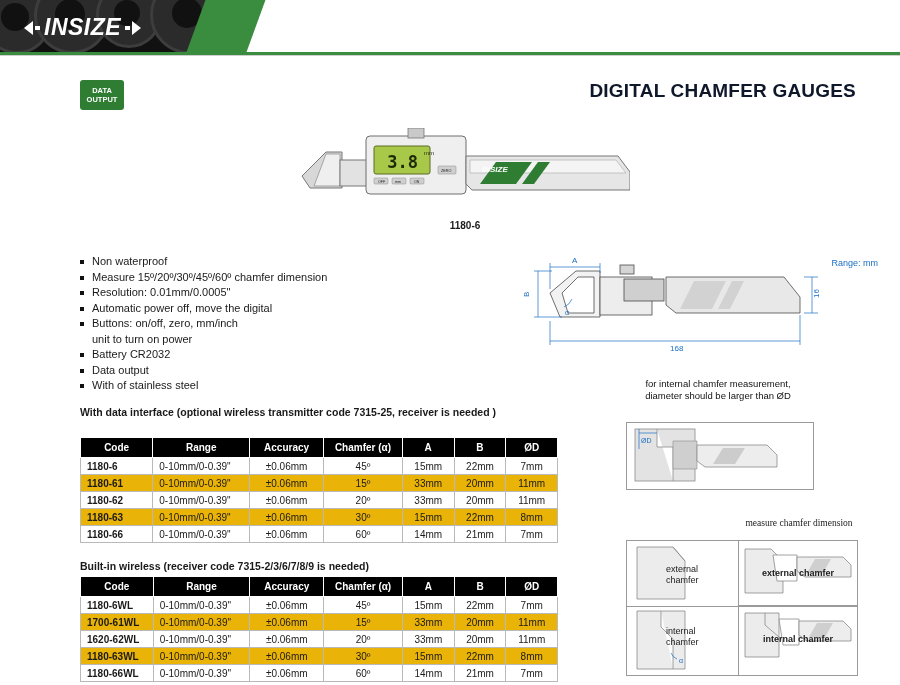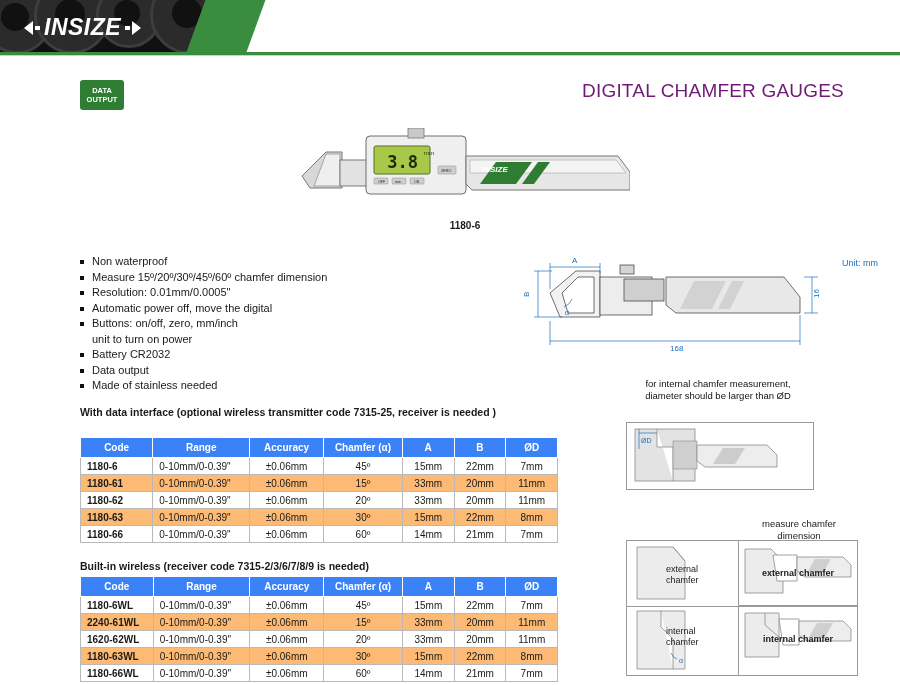--- a/index.html
+++ b/index.html
@@ -56,22 +56,22 @@
   }
   .header-rule{
     position:absolute;left:0;top:52px;width:900px;height:3px;background:#3a8c3f;
   }
   .header-rule2{
     position:absolute;left:0;top:55px;width:900px;height:1px;background:#cfcfcf;
   }
 
   
   .page-title{
-    position:absolute;right:56px;top:80px;
-    font-size:19px;font-weight:normal;letter-spacing:0.2px;color:#701a75;
+    position:absolute;right:44px;top:80px;
+    font-size:19px;font-weight:bold;letter-spacing:0.2px;color:#0f172a;
   }
 
   
   .badge{
     position:absolute;left:80px;top:80px;width:44px;height:30px;
     background:#2e7d32;color:#fff;border-radius:3px;
     display:flex;flex-direction:column;align-items:center;justify-content:center;
     font-size:7.5px;font-weight:bold;line-height:9px;text-align:center;
   }
 
@@ -105,38 +105,38 @@
     position:absolute;right:22px;top:258px;color:#1a6fc4;font-size:9px;
   }
 
   
   .note-internal{
     position:absolute;left:628px;top:378px;width:180px;
     font-size:9.5px;line-height:12px;text-align:center;color:#111;
   }
   .measure-note{
     position:absolute;left:744px;top:518px;width:110px;text-align:center;
-    font-size:9.5px;line-height:11.5px;
+    font-size:9.5px;line-height:11.5px;font-family:Liberation Serif, serif;
   }
 
   
   .tbl-title{
     position:absolute;font-size:10.5px;font-weight:bold;line-height:13px;
   }
   table.spec{
     position:absolute;border-collapse:collapse;font-size:10px;
   }
   table.spec th{
-    background:#3b82f6;color:#ffffff;font-weight:bold;
+    background:#000000;color:#ffffff;font-weight:bold;
     border:1px solid #ffffff;padding:2px 4px;text-align:center;height:15px;
   }
   table.spec td{
     border:1px solid #b9b9b9;padding:1px 4px;height:14px;background:#ffffff;
   }
-  table.spec tr.alt td{background:#fdba74;}
+  table.spec tr.alt td{background:#eab308;}
   table.spec td.code{font-weight:bold;text-align:left;padding-left:6px;}
   table.spec td.left{text-align:left;padding-left:6px;}
   table.spec td.ctr{text-align:center;}
 
   
   .dbox{
     position:absolute;border:1px solid #9a9a9a;background:#ffffff;
   }
   .dlabel{position:absolute;font-size:9px;line-height:11px;}
   .dlabel-b{position:absolute;font-size:9px;line-height:11px;font-weight:bold;}
@@ -216,26 +216,26 @@
 <div class="bullets">
   <ul>
     <li>Non waterproof</li>
     <li>Measure 15º/20º/30º/45º/60º chamfer dimension</li>
     <li>Resolution: 0.01mm/0.0005"</li>
     <li>Automatic power off, move the digital</li>
     <li>Buttons: on/off, zero, mm/inch</li>
     <li style="padding-left:12px;">unit to turn on power</li>
     <li>Battery CR2032</li>
     <li>Data output</li>
-    <li>Made of stainless needed</li>
+    <li>With of stainless steel</li>
   </ul>
 </div>
 <style>.bullets li:nth-child(6):before{display:none;}</style>
 
-<div class="unit-label">Unit: mm</div>
+<div class="unit-label">Range: mm</div>
 
 <div class="dimdraw">
   <svg width="350" height="110" viewBox="0 0 350 110">
     <g stroke="#4a4a4a" fill="none" stroke-width="0.8">
 
       <polygon points="30,38 56,16 80,16 80,62 40,62" fill="#f2f2f2"></polygon>
       <polygon points="42,38 58,22 74,22 74,58 48,58" fill="#ffffff"></polygon>
       <rect x="80" y="22" width="52" height="38" fill="#ededed"></rect>
       <rect x="100" y="10" width="14" height="9" fill="#d5d5d5"></rect>
       <rect x="104" y="24" width="40" height="22" fill="#cfcfcf"></rect>
@@ -416,21 +416,21 @@
     <tr>
       <td class="code">1180-6WL</td>
       <td class="left">0-10mm/0-0.39"</td>
       <td class="ctr">±0.06mm</td>
       <td class="ctr">45º</td>
       <td class="ctr">15mm</td>
       <td class="ctr">22mm</td>
       <td class="ctr">7mm</td>
     </tr>
     <tr class="alt">
-      <td class="code">2240-61WL</td>
+      <td class="code">1700-61WL</td>
       <td class="left">0-10mm/0-0.39"</td>
       <td class="ctr">±0.06mm</td>
       <td class="ctr">15º</td>
       <td class="ctr">33mm</td>
       <td class="ctr">20mm</td>
       <td class="ctr">11mm</td>
     </tr>
     <tr>
       <td class="code">1620-62WL</td>
       <td class="left">0-10mm/0-0.39"</td>

